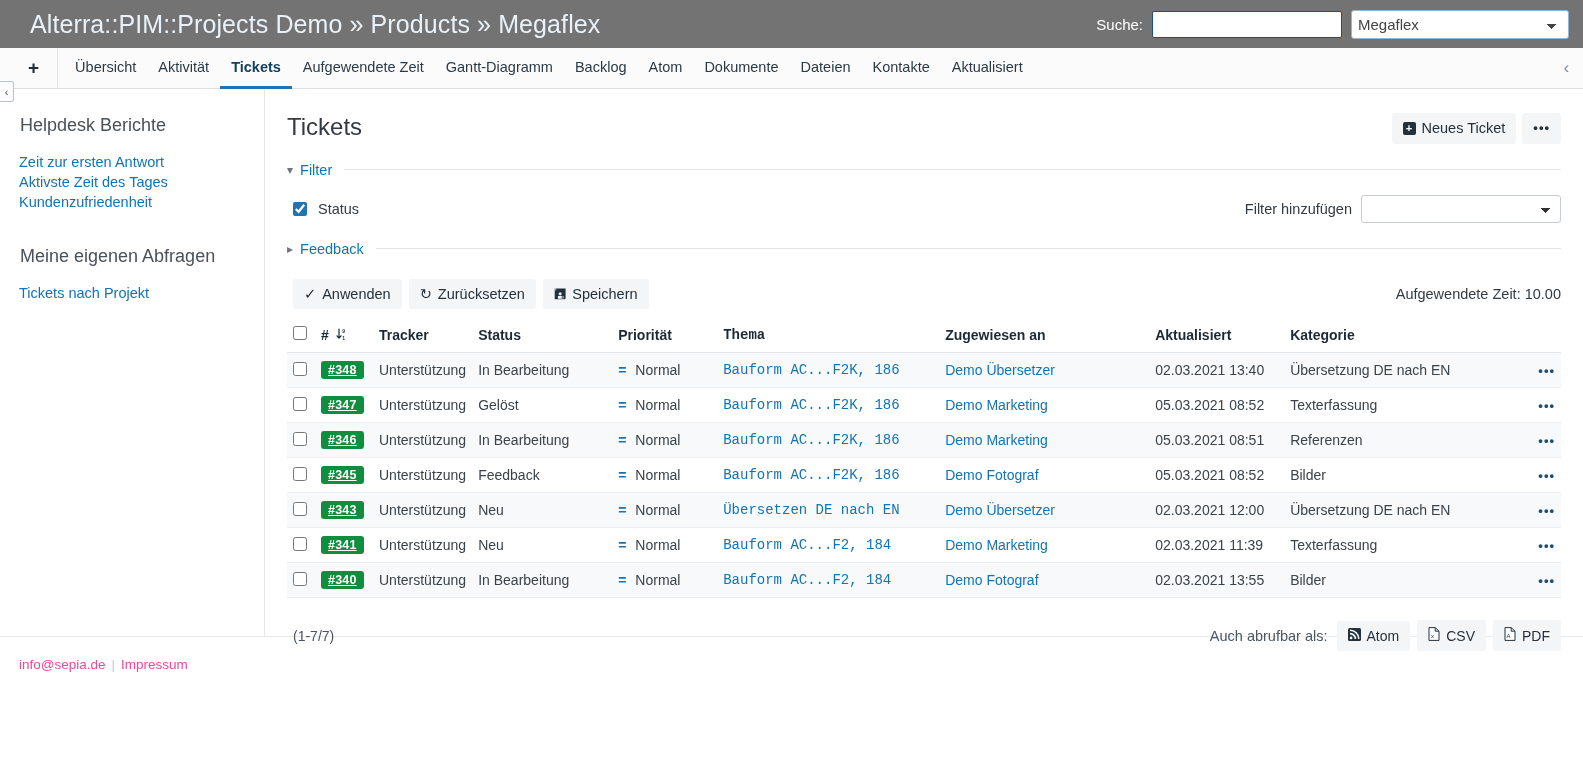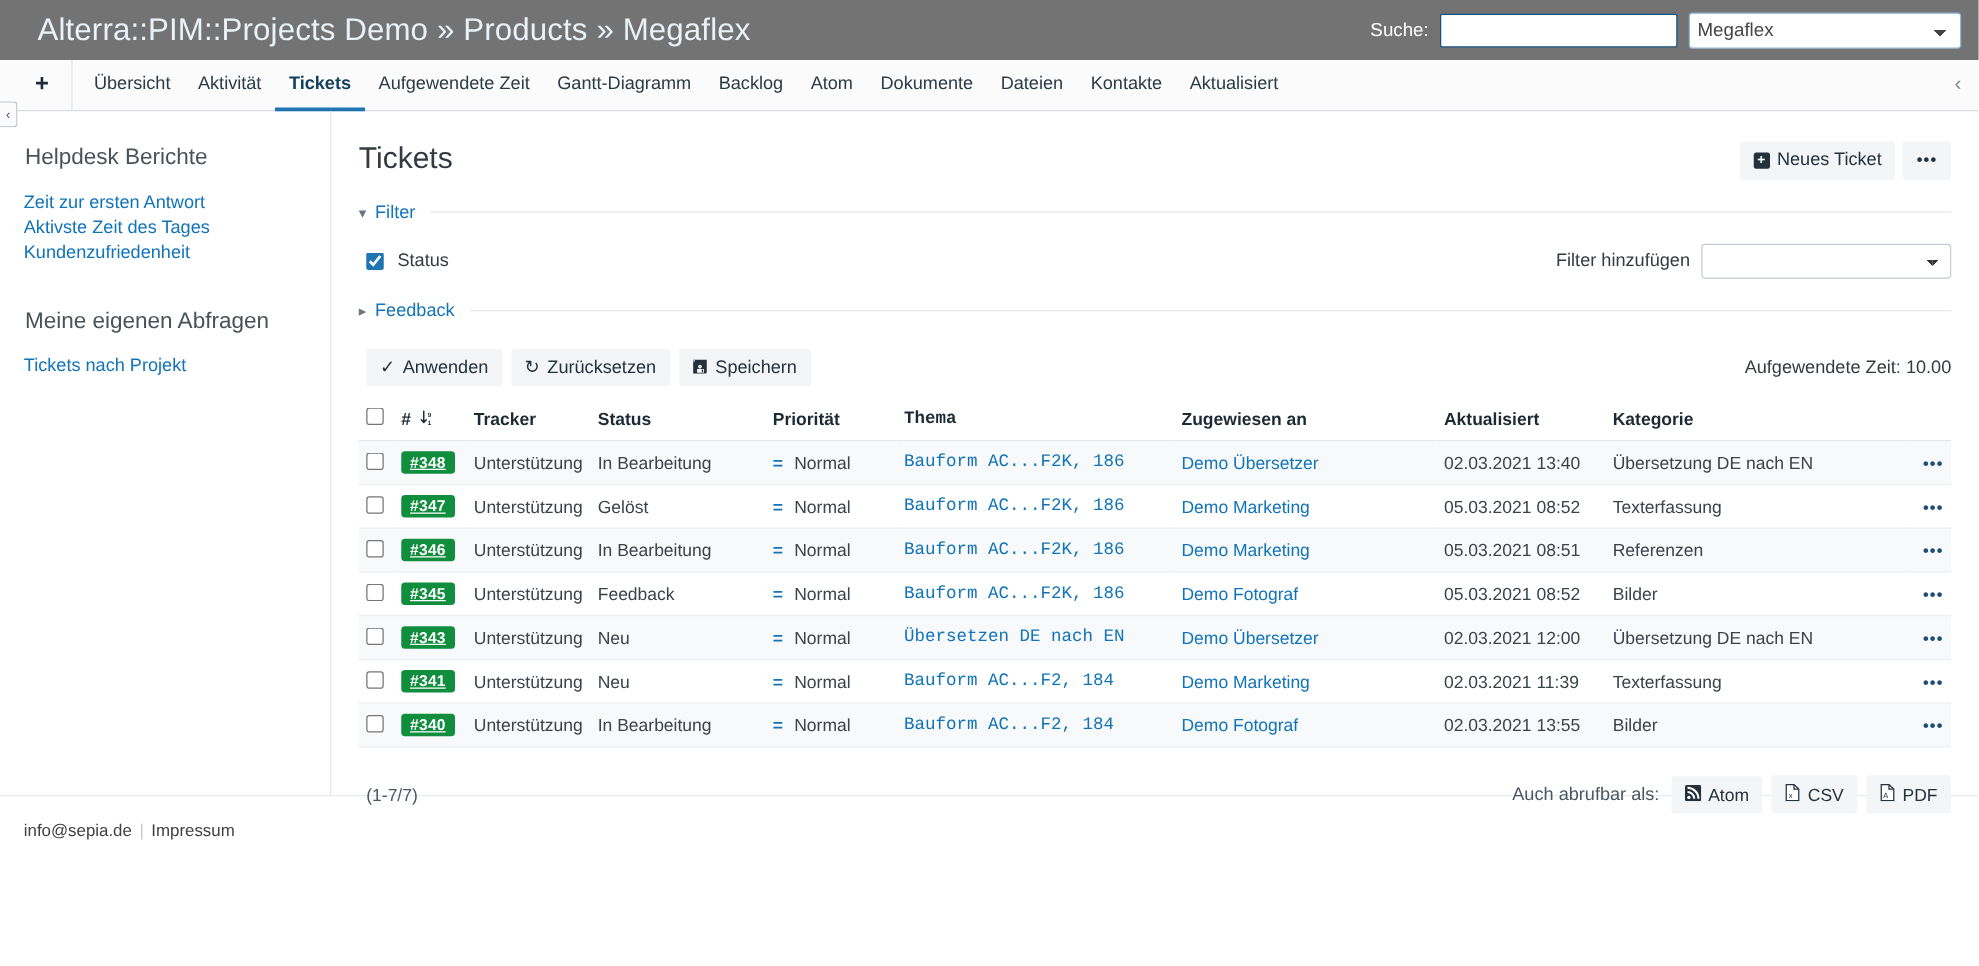--- a/index.html
+++ b/index.html
@@ -186,21 +186,21 @@
     background:#f4f5f7; border-radius:3px; padding:6px 10px; font-size:14px;
     color:#23313d; display:inline-flex; align-items:center; gap:6px; cursor:pointer;
     border:1px solid transparent;
   }
 
   
   #pagefoot {
     border-top:1px solid #e8eaed; height:55px; display:flex; align-items:center;
     padding-left:14px; font-size:13.5px; color:#aab2bb;
   }
-  #pagefoot a { color:#404040; text-decoration:none; cursor:pointer; }
+  #pagefoot a { color:#ec4899; text-decoration:none; cursor:pointer; }
   #pagefoot .sep { margin:0 6px; color:#c3cad1; }
 </style>
 </head>
 <body>
 
 <div id="topbar">
   <div id="apptitle">Alterra::PIM::Projects Demo » Products » Megaflex</div>
   <div id="searchwrap">
     <span class="lbl">Suche:</span>
     <input id="search-input" type="text" placeholder="" style="">

